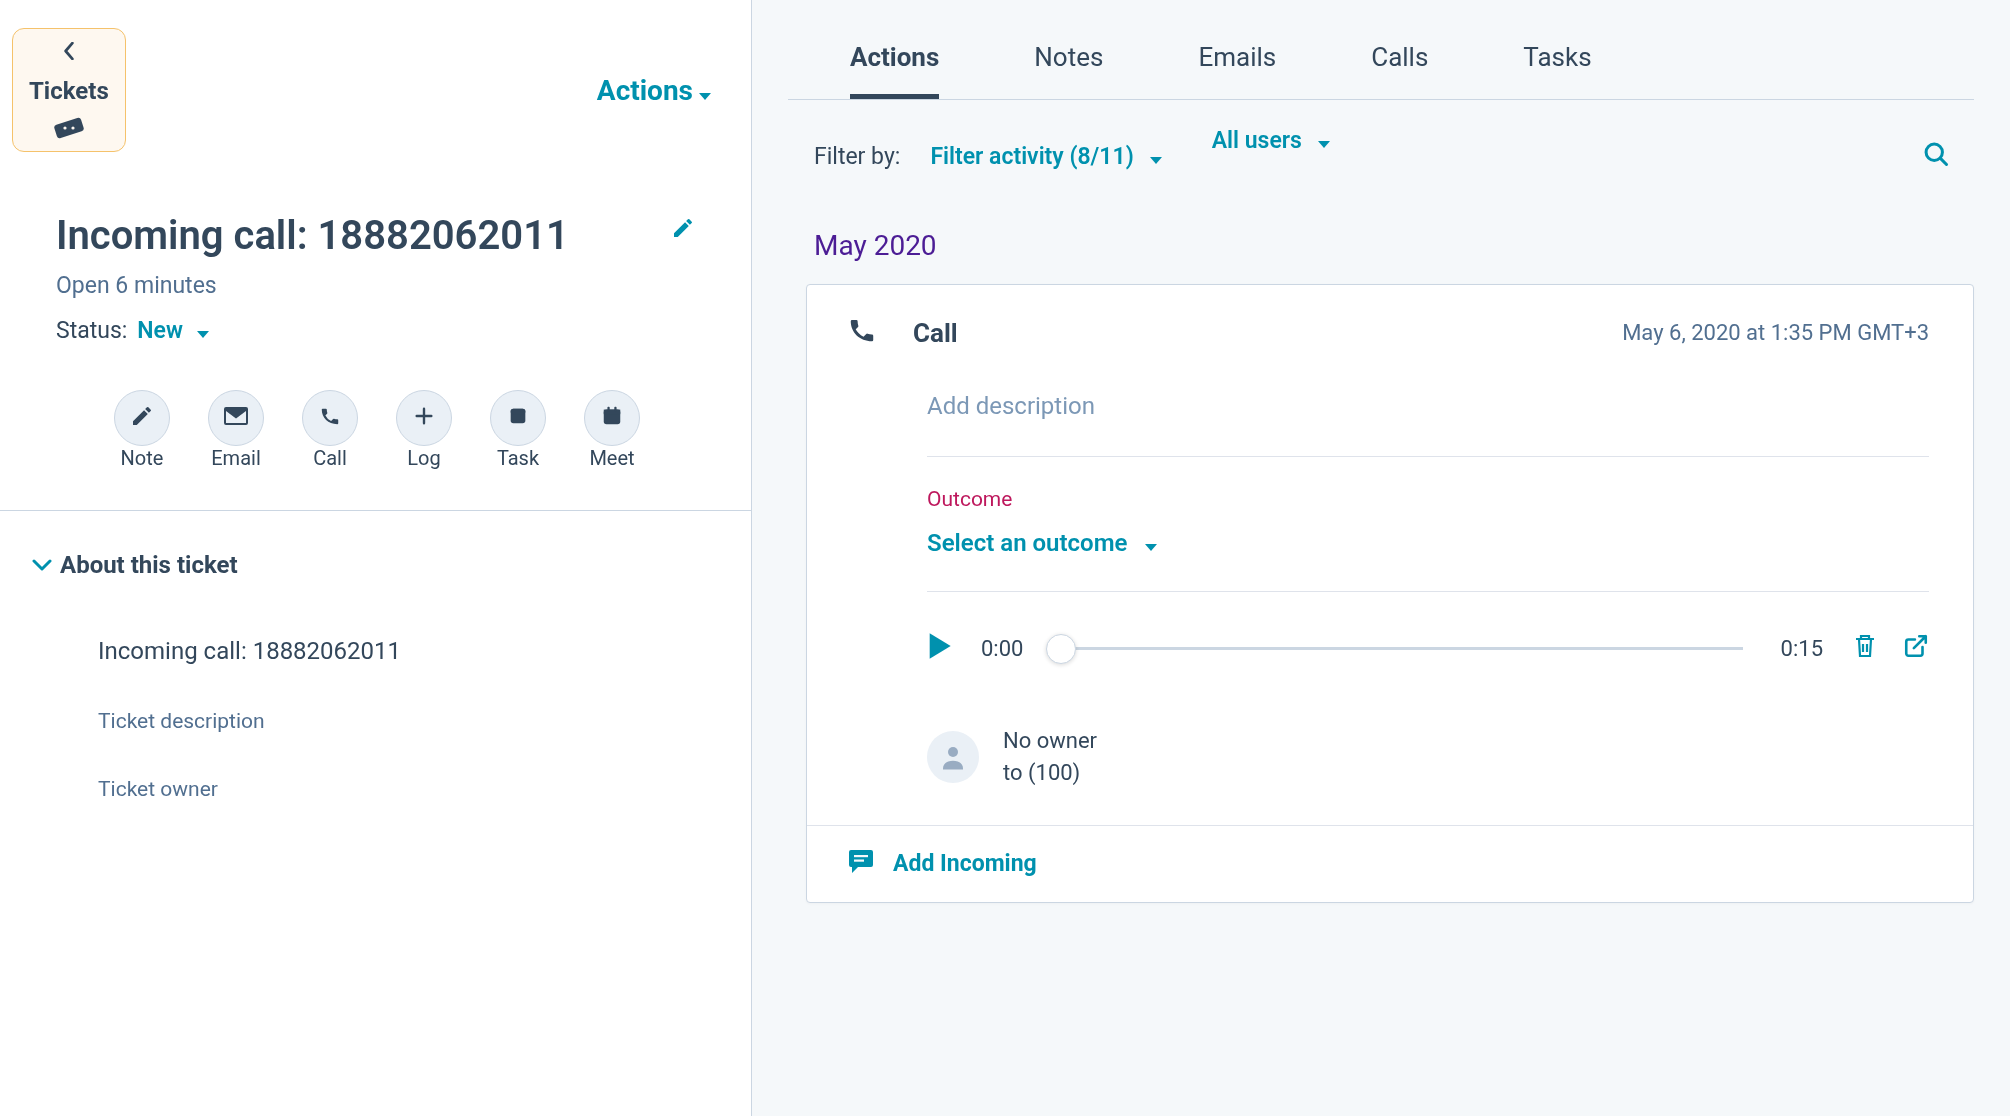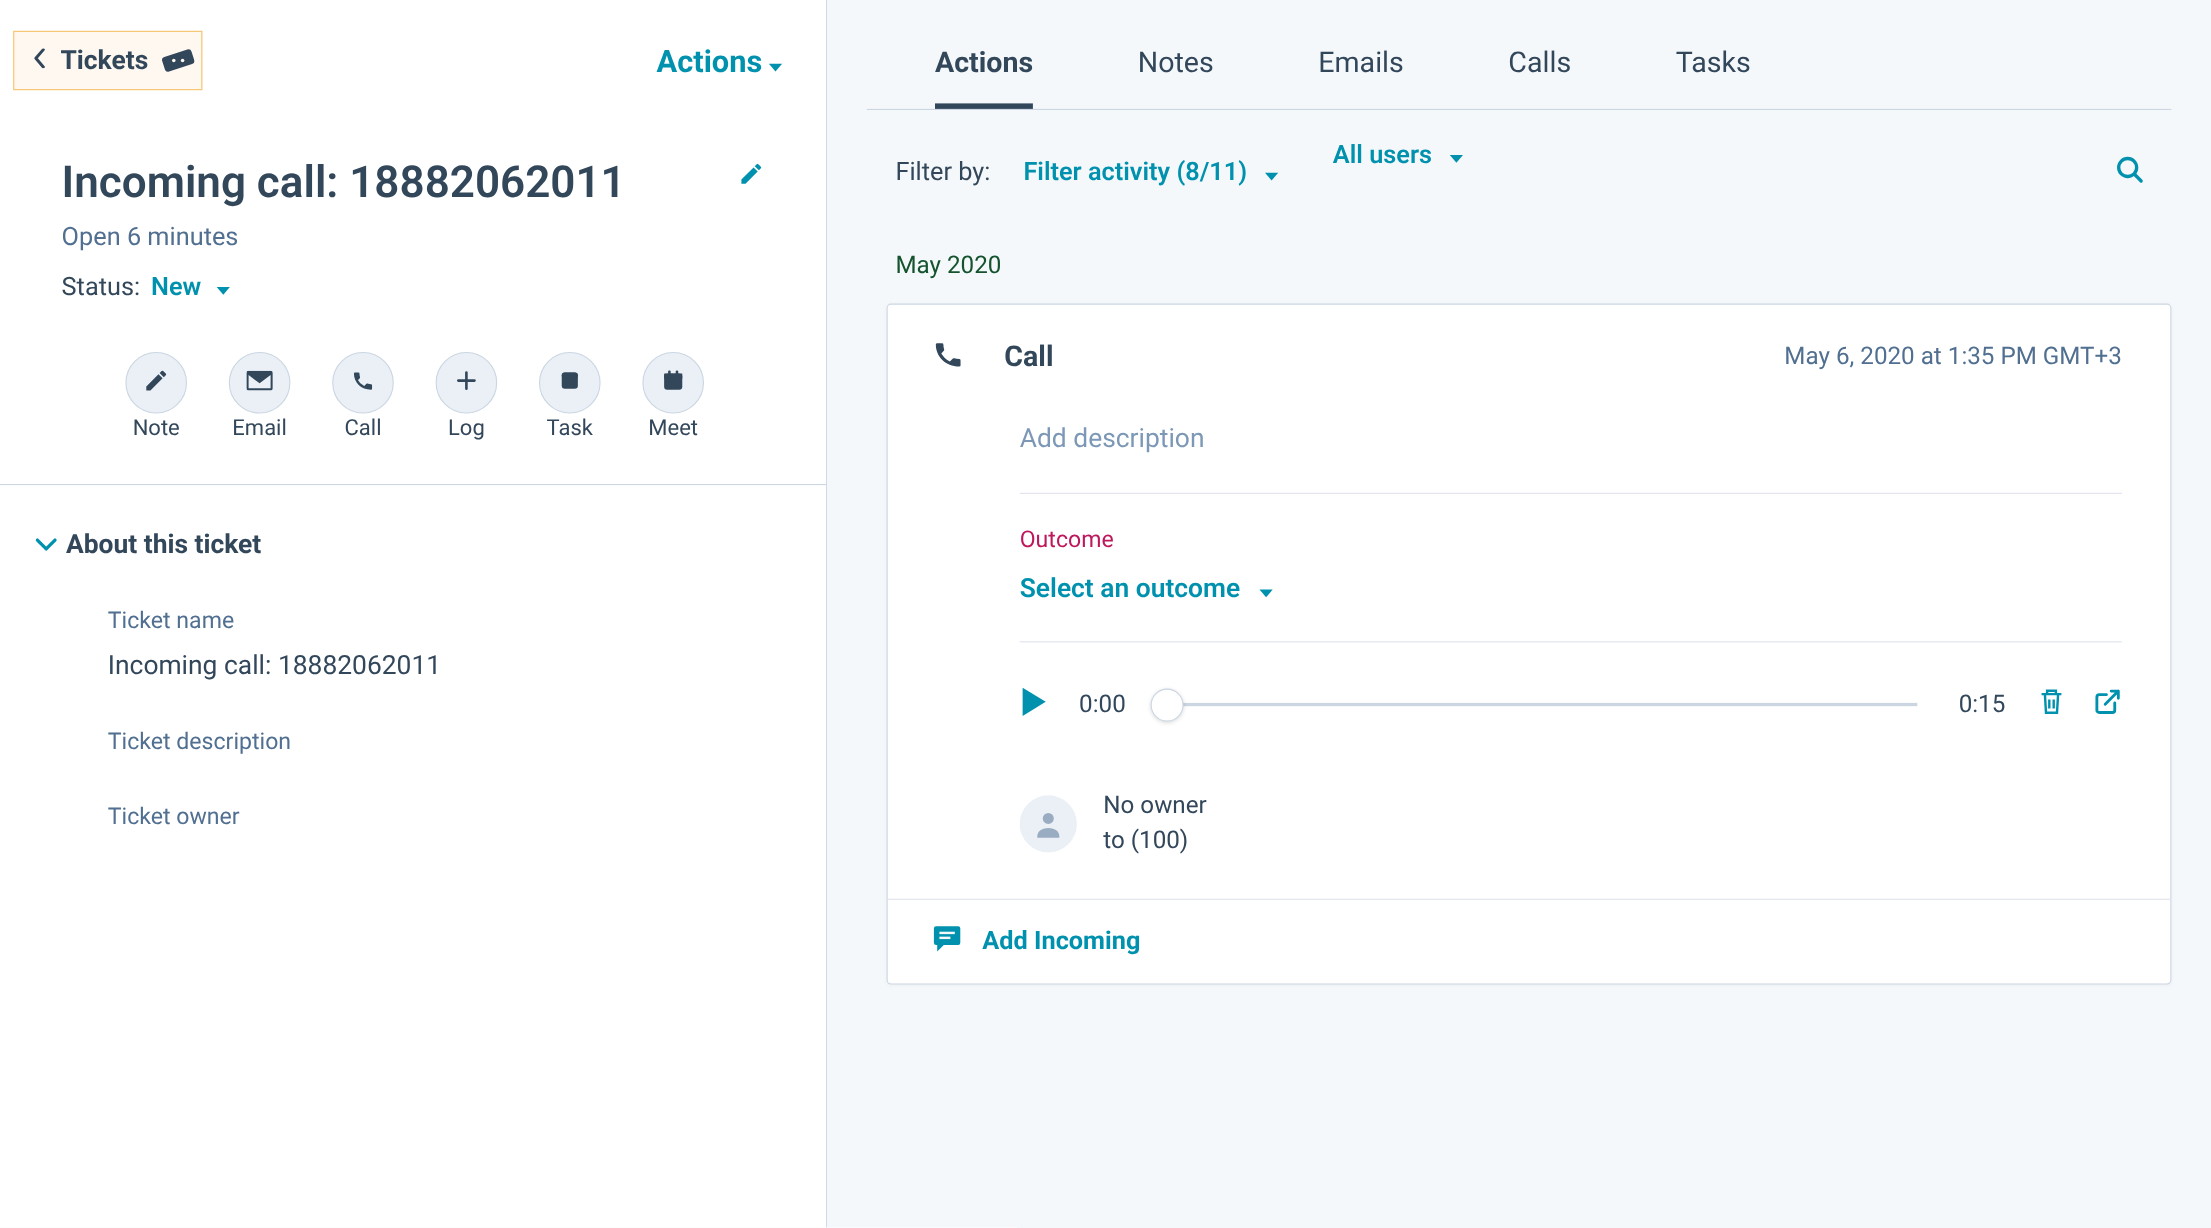--- a/index.html
+++ b/index.html
@@ -35,22 +35,23 @@
   }
   .back-chip {
     display: inline-flex;
     align-items: center;
     gap: 12px;
     border: 1px solid #f5c26b;
     background: #fef8f0;
     color: #33475b;
     font-weight: 700;
     font-size: 24px;
-    padding: 12px 6px 12px 16px;
-    border-radius: 0;
+    padding: 12px 16px 12px 16px;
+    border-radius: 12px;
+    flex-direction: column;
   }
   .back-chip .chev { font-size: 20px; }
   .ticket-icon svg { display:block; }
 
   .actions-link {
     display: inline-flex;
     align-items: center;
     gap: 0;
     color: #0091ae;
     font-weight: 700;
@@ -140,21 +141,21 @@
     padding: 40px 60px 0 62px;
     position: relative;
   }
   .fb-label { font-size:23px; color:#33475b; }
   .fb-link { font-size:23px; color:#0091ae; font-weight:600; display:inline-flex; align-items:center; gap:10px; cursor:pointer;}
   .fb-link.users { margin-left: 20px; position:relative; top:-16px;}
   .search-icon { margin-left:auto; color:#0091ae; }
 
   .month-head {
     padding: 56px 0 22px 62px;
-    font-size:22px; color:#14532d;
+    font-size:28px; color:#4c1d95;
   }
 
   .card {
     background:#fff;
     border:1px solid #cbd6e2;
     border-radius:4px;
     margin: 0 36px 0 54px;
     box-shadow: 0 1px 3px rgba(0,0,0,0.03);
   }
   .card-head {
@@ -321,21 +322,20 @@
     <div class="about-head">
       <span class="about-chev">
         <svg width="20" height="14" viewBox="0 0 20 14">
             <path d="M2 3l8 8 8-8" fill="none" stroke="#0091ae" stroke-width="3" stroke-linecap="round" stroke-linejoin="round"></path>
           </svg>
       </span>
       <span class="about-title">About this ticket</span>
     </div>
 
     <div class="field">
-      <div class="field-label">Ticket name</div>
       <div class="field-value">Incoming call: 18882062011</div>
     </div>
     <div class="field">
       <div class="field-label">Ticket description</div>
     </div>
     <div class="field">
       <div class="field-label">Ticket owner</div>
     </div>
 
   </aside>

